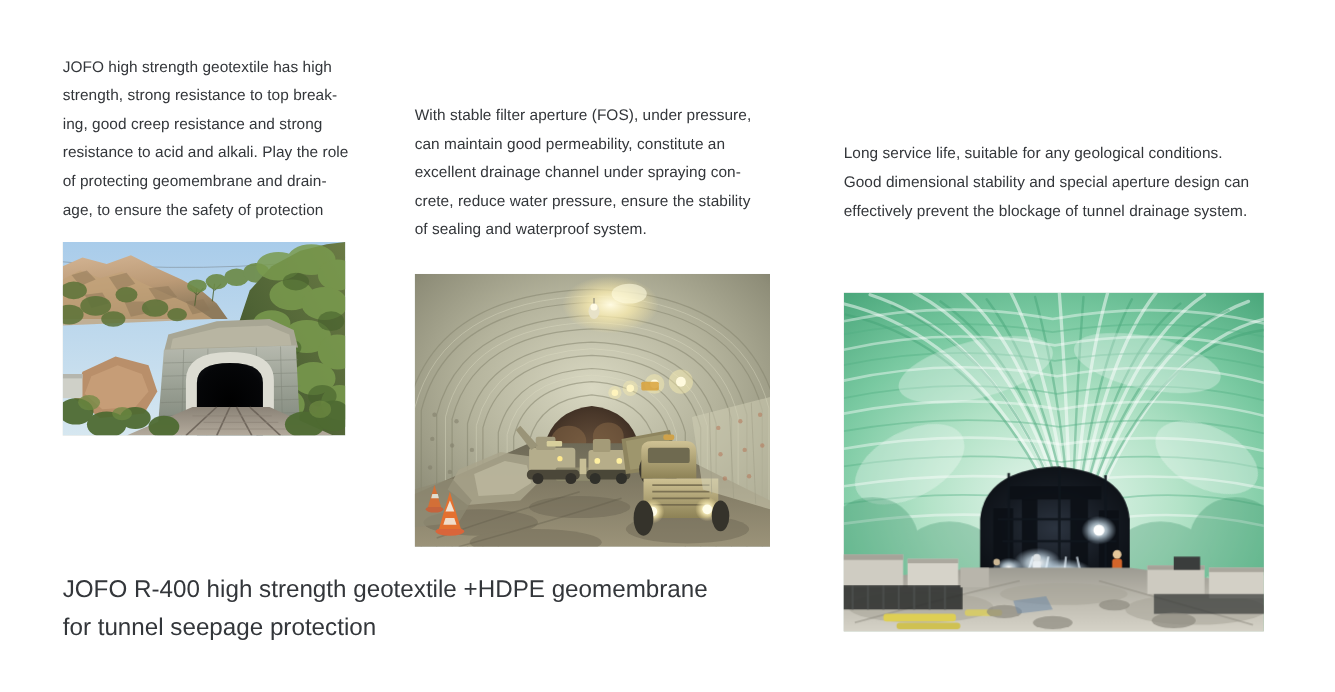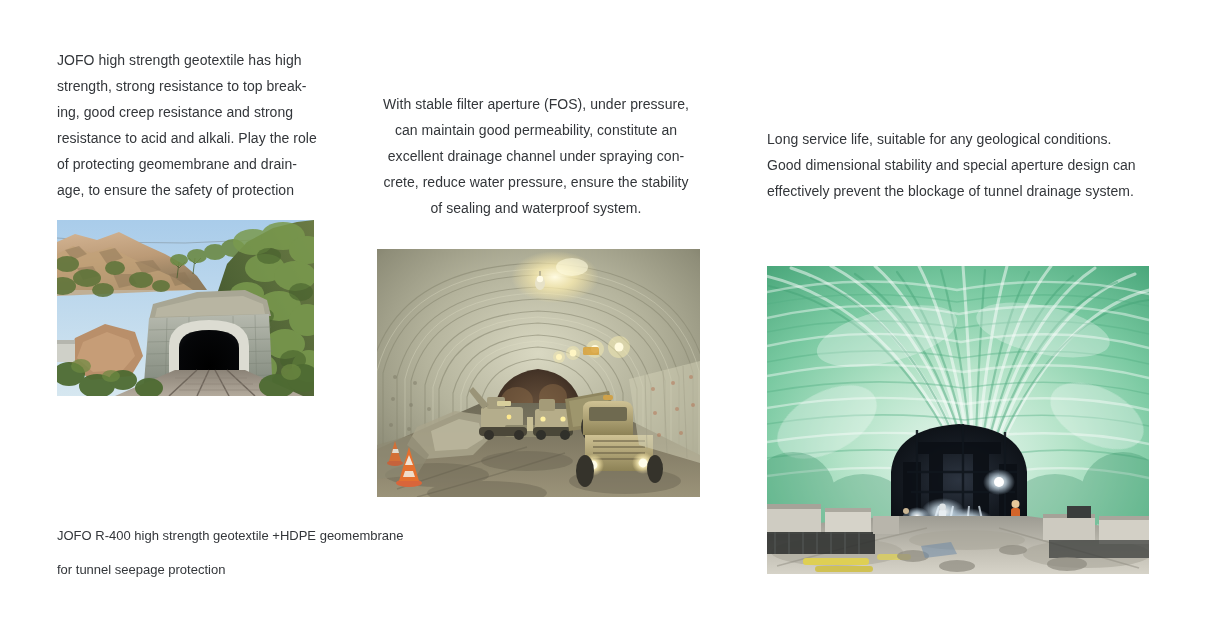--- a/index.html
+++ b/index.html
@@ -19,28 +19,28 @@
 
   .body-text {
     font-size: 14px;
     line-height: 26px;
     color: #33363a;
     letter-spacing: 0.05px;
     white-space: pre-line;
   }
 
   #text-col-1 { left: 57px; top: 47px;  width: 268px; }
-  #text-col-2 { left: 377px; top: 91px; width: 318px; text-align: center; }
+  #text-col-2 { left: 377px; top: 91px; width: 318px; }
   #text-col-3 { left: 767px; top: 126px; width: 390px; }
 
   #product-caption {
     left: 57px;
     top: 519px;
     width: 620px;
-    font-size: 13px;
+    font-size: 22px;
     line-height: 34px;
     color: #33363a;
     white-space: pre-line;
   }
 
   .photo {
     overflow: hidden;
     background: #dfe3e0;
     line-height: 0;
   }

